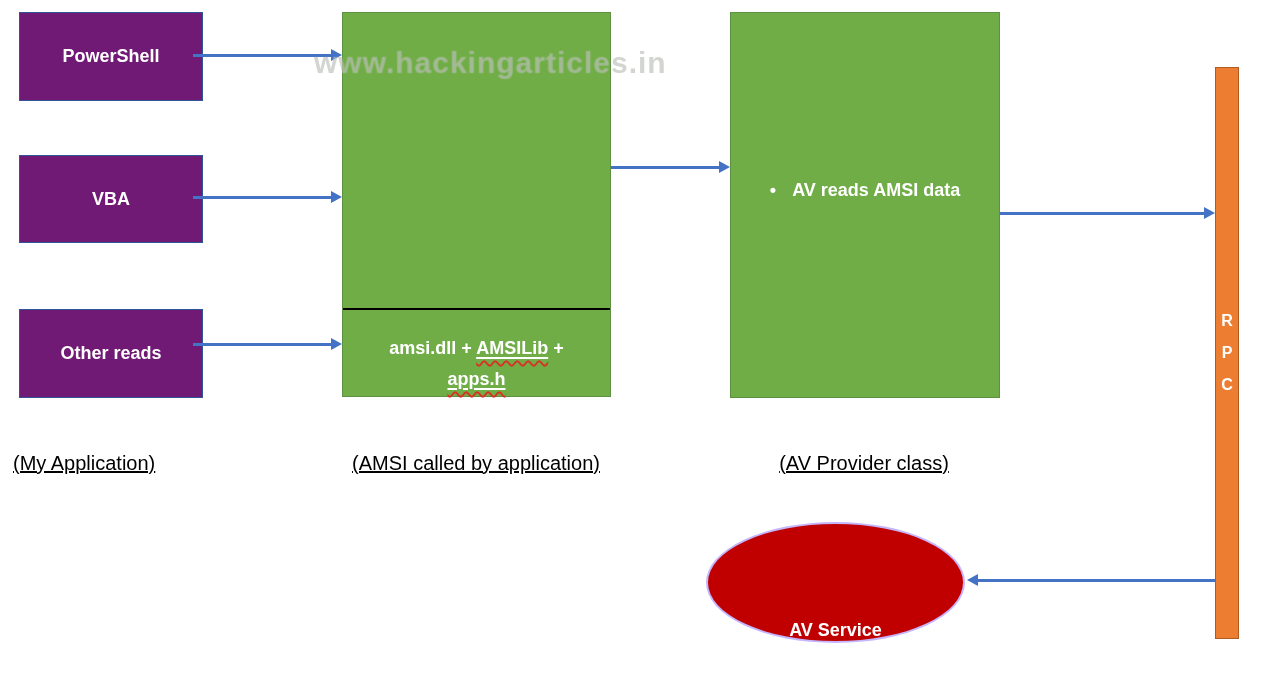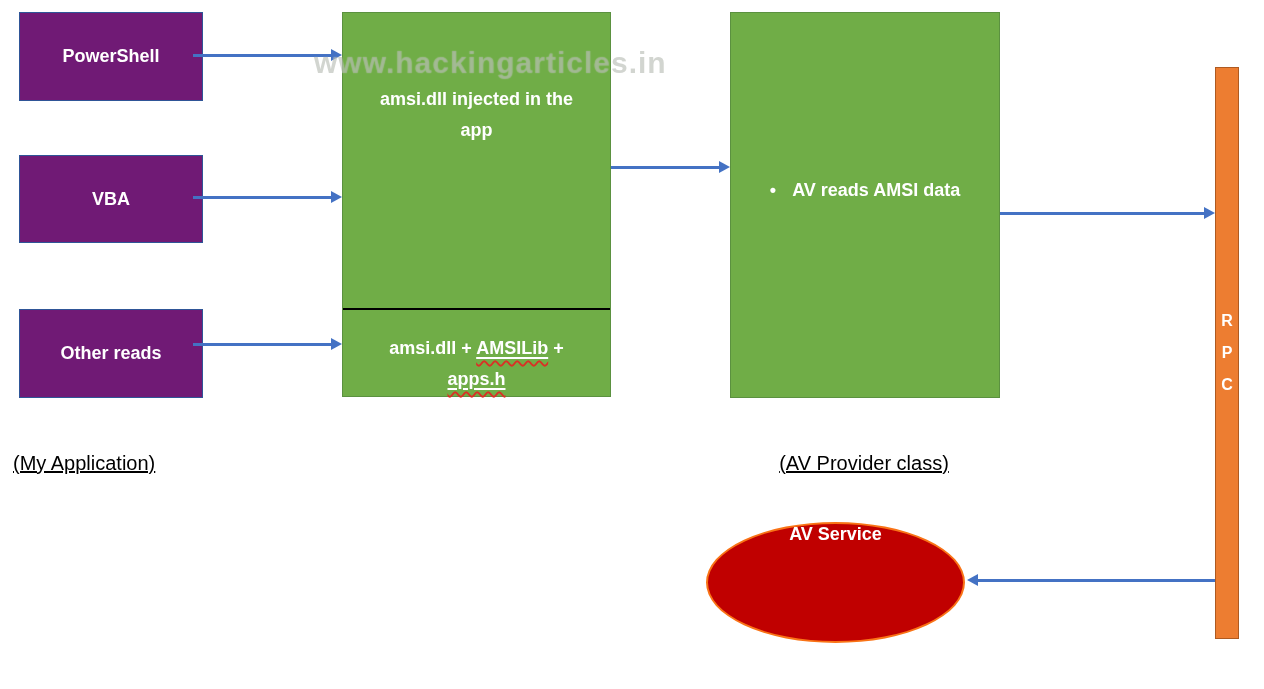--- a/index.html
+++ b/index.html
@@ -144,25 +144,25 @@
   }
 
   
   .av-service {
     position: absolute;
     left: 706px;
     top: 522px;
     width: 259px;
     height: 121px;
     background: #C00000;
-    border: 2px solid #f97316;
+    border: 2px solid #c4b5fd;
     border-radius: 50%;
     box-sizing: border-box;
     display: flex;
-    align-items: flex-start;
+    align-items: flex-end;
     justify-content: center;
     color: #ffffff;
     font-size: 18px;
     font-weight: bold;
   }
 
   
   .caption {
     position: absolute;
     top: 452px;
@@ -221,23 +221,20 @@
     <span>PowerShell</span>
   </div>
   <div class="src-box" id="src-vba">
     <span>VBA</span>
   </div>
   <div class="src-box" id="src-other">
     <span>Other reads</span>
   </div>
 
   <div class="green-box" id="amsi-box">
-    <div class="amsi-top-text">
-      <span class="inner">amsi.dll injected in the app</span>
-    </div>
     <div class="amsi-divider"></div>
     <div class="amsi-bottom-text">
       <span class="inner"><span>amsi.dll + </span><span class="u-white"><span class="u-spell">AMSILib</span></span><span> + </span><span class="u-white"><span class="u-spell">apps.h</span></span></span>
     </div>
   </div>
 
   <div class="green-box" id="av-provider-box">
     <ul class="bullet-list">
       <li>AV reads AMSI data</li>
     </ul>
@@ -245,20 +242,21 @@
 
   <div class="rpc-bar">R
 P
 C</div>
 
   <div class="av-service">
     <span>AV Service</span>
   </div>
 
   <div class="caption" id="caption-my-app">(My Application)</div>
+  <div class="caption" id="caption-amsi">(AMSI called by application)</div>
   <div class="caption" id="caption-av">(AV Provider class)</div>
 
   <div class="arrow right" id="arrow-powershell"></div>
   <div class="arrow right" id="arrow-vba"></div>
   <div class="arrow right" id="arrow-other"></div>
   <div class="arrow right" id="arrow-amsi-to-av"></div>
   <div class="arrow right" id="arrow-av-to-rpc"></div>
   <div class="arrow left" id="arrow-rpc-to-svc"></div>
 
 </div>

